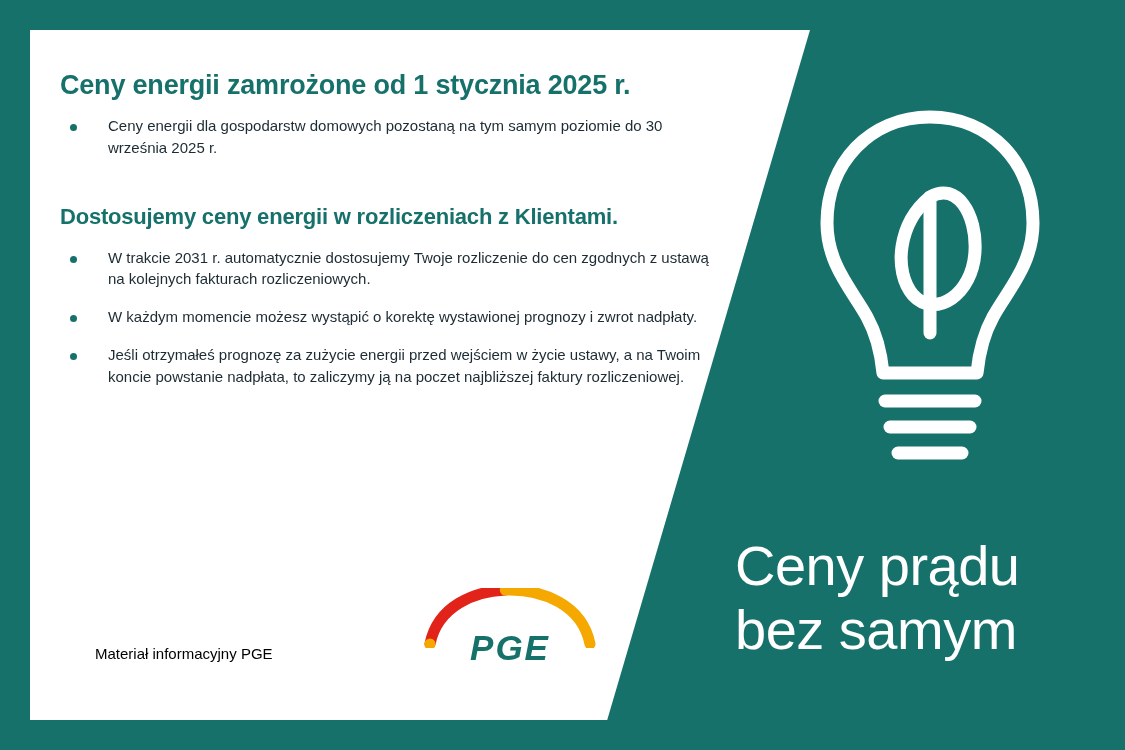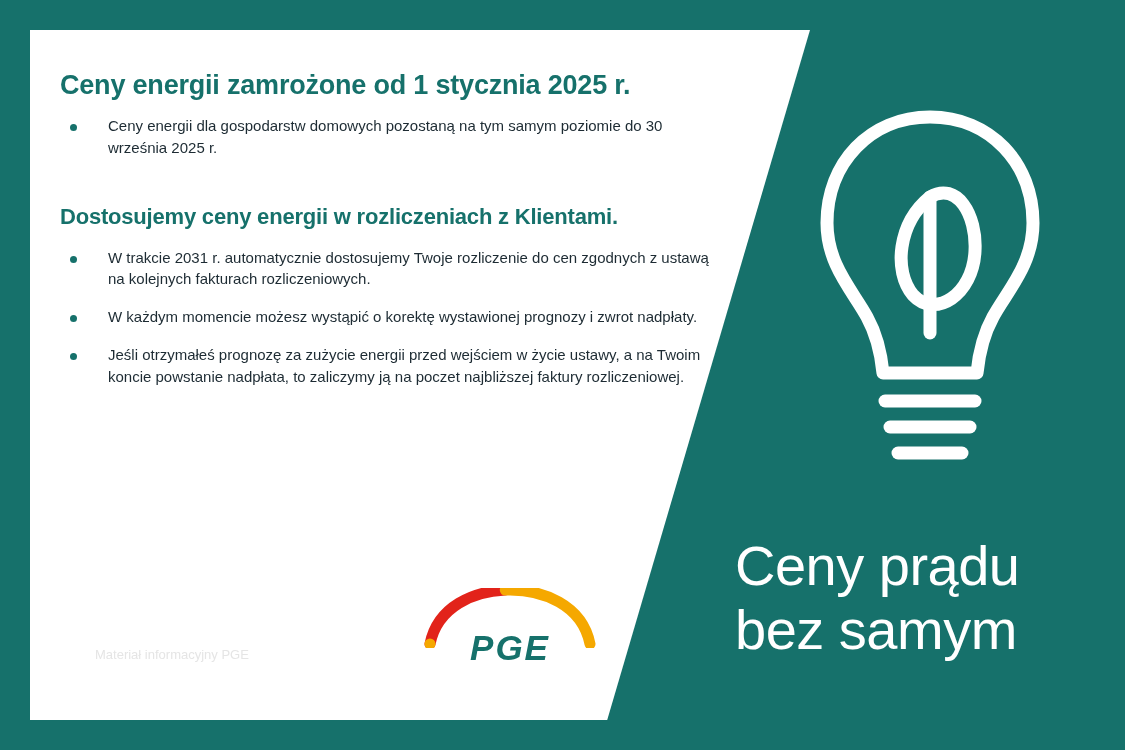--- a/index.html
+++ b/index.html
@@ -87,22 +87,22 @@
     left: 60px;
     bottom: 78px;
     width: 660px;
     height: 80px;
   }
 
   .material-note {
     position: absolute;
     left: 35px;
     bottom: 10px;
-    color: #e5e5e5;
-    font-size: 13px;
+    color: #000000;
+    font-size: 15px;
   }
 
   
   .pge-logo {
     position: absolute;
     left: 360px;
     bottom: -6px;
     width: 180px;
     height: 90px;
   }

